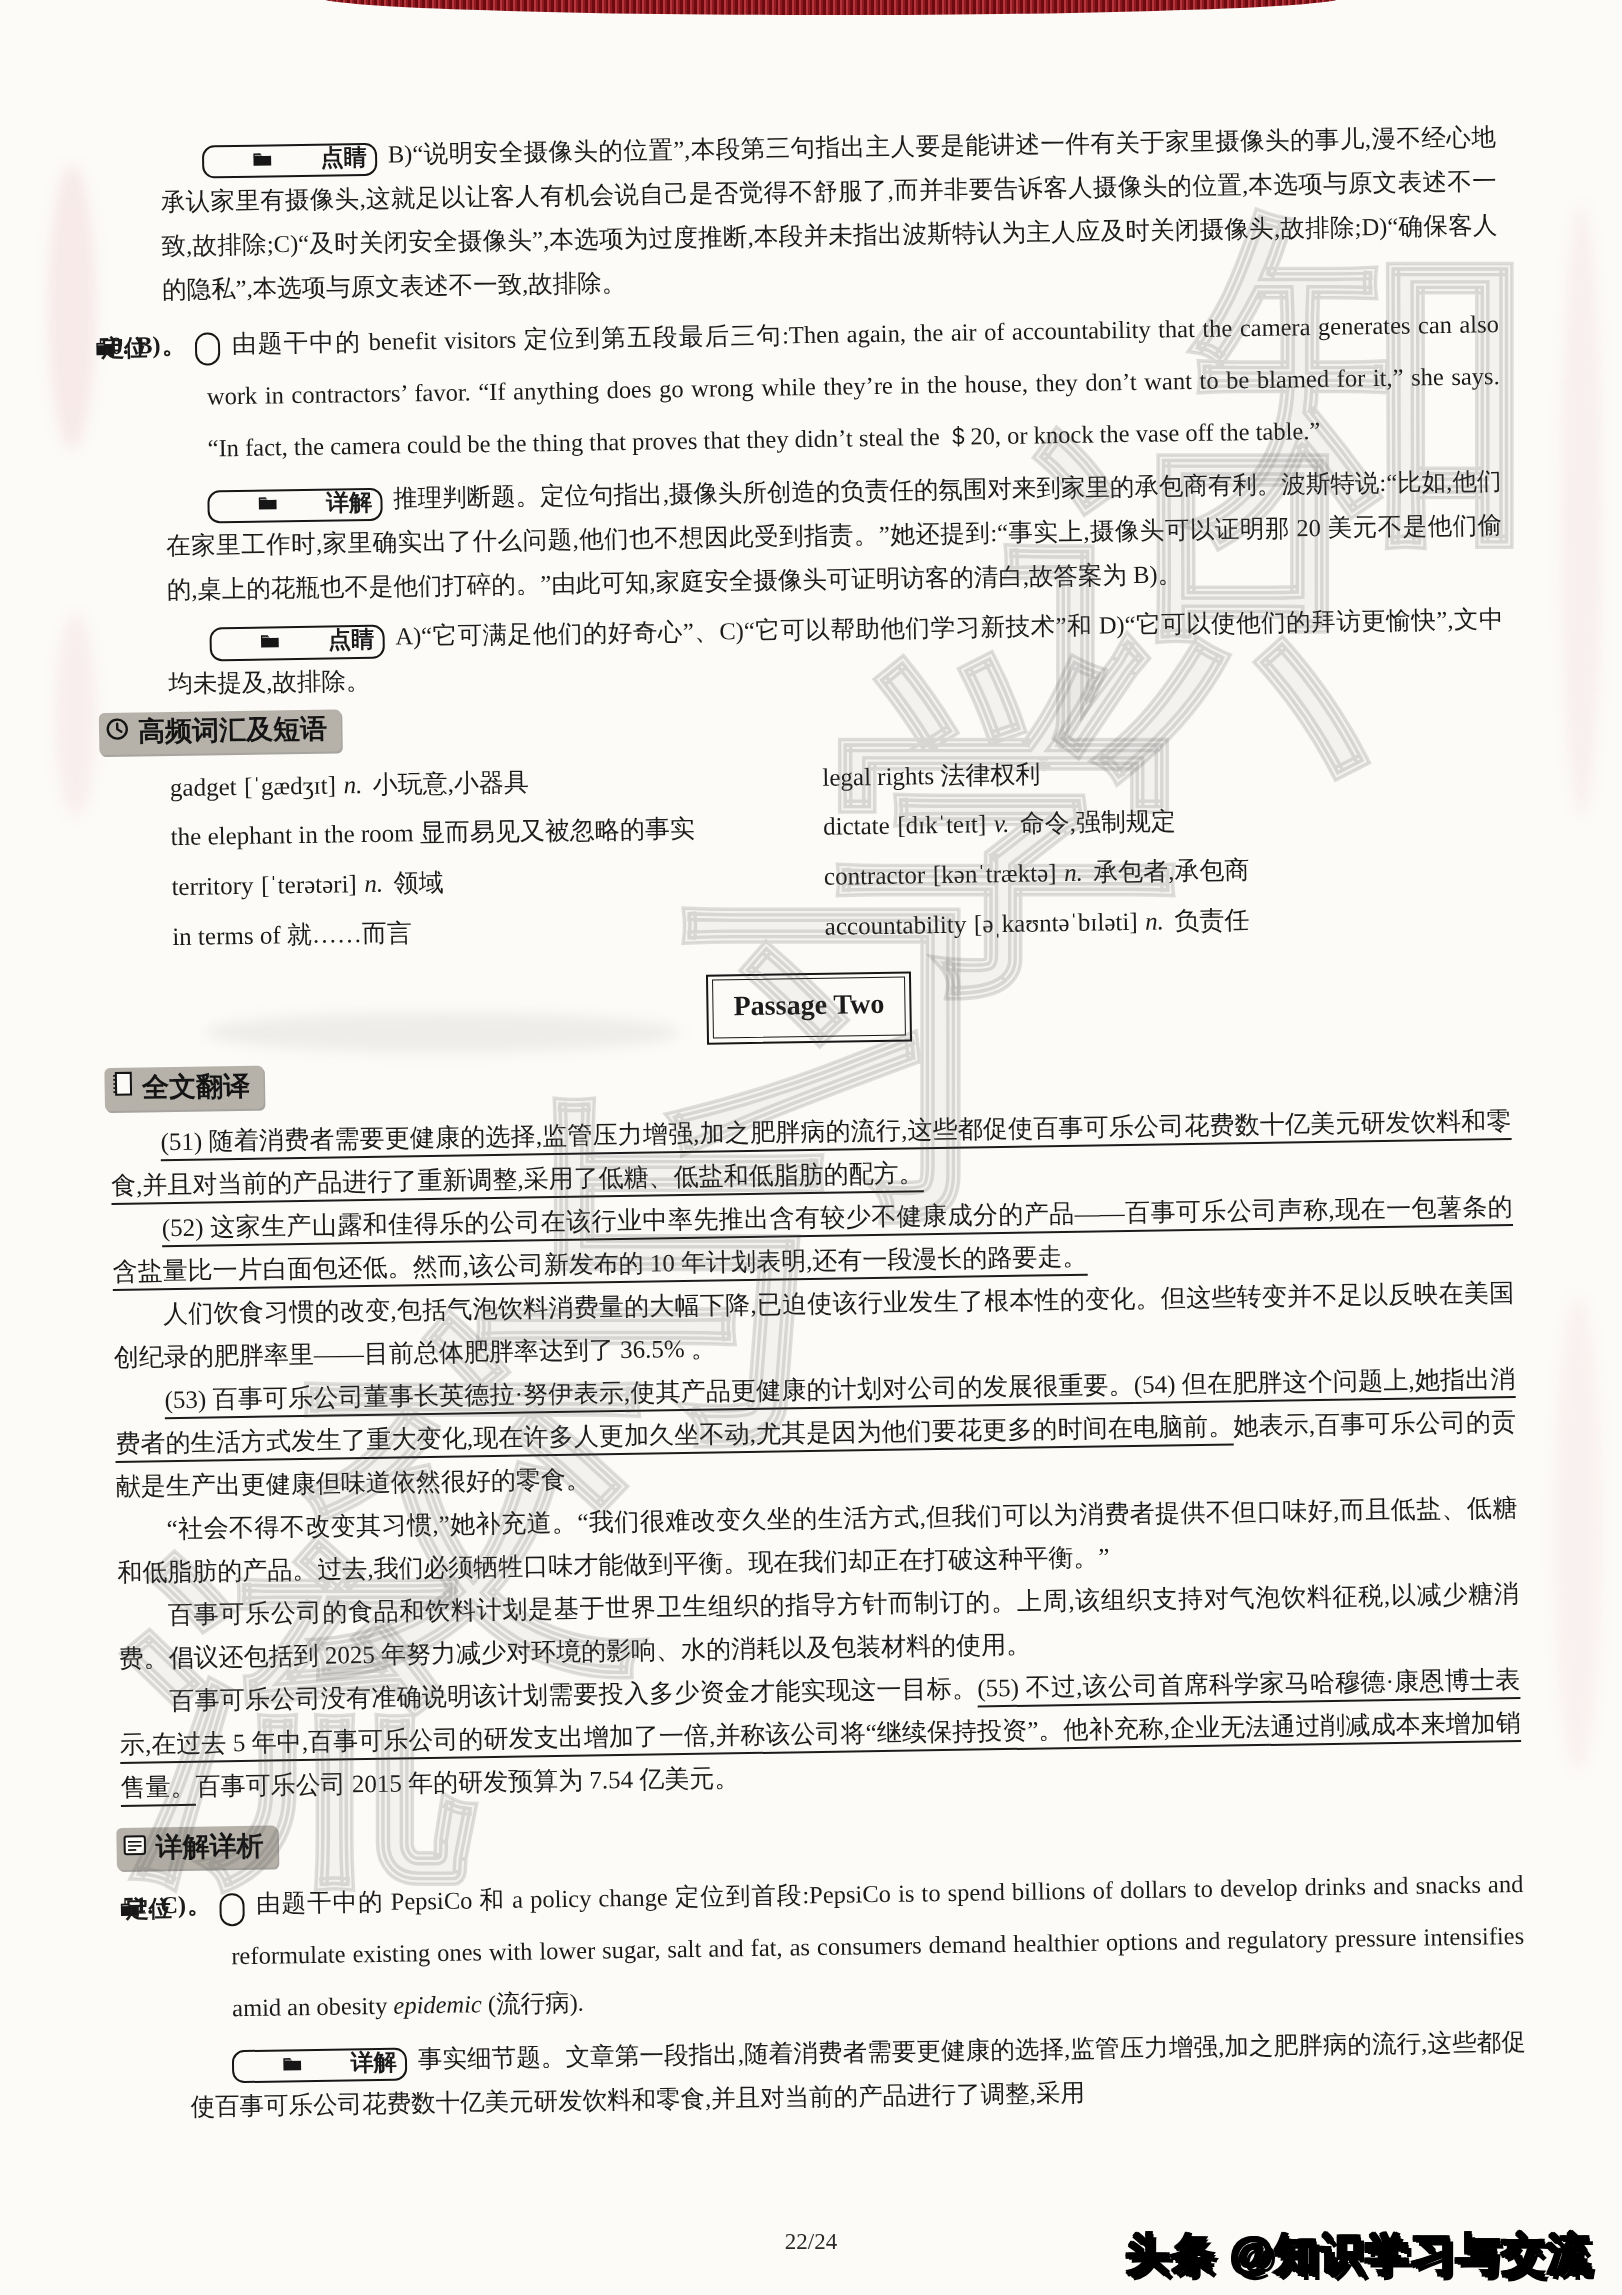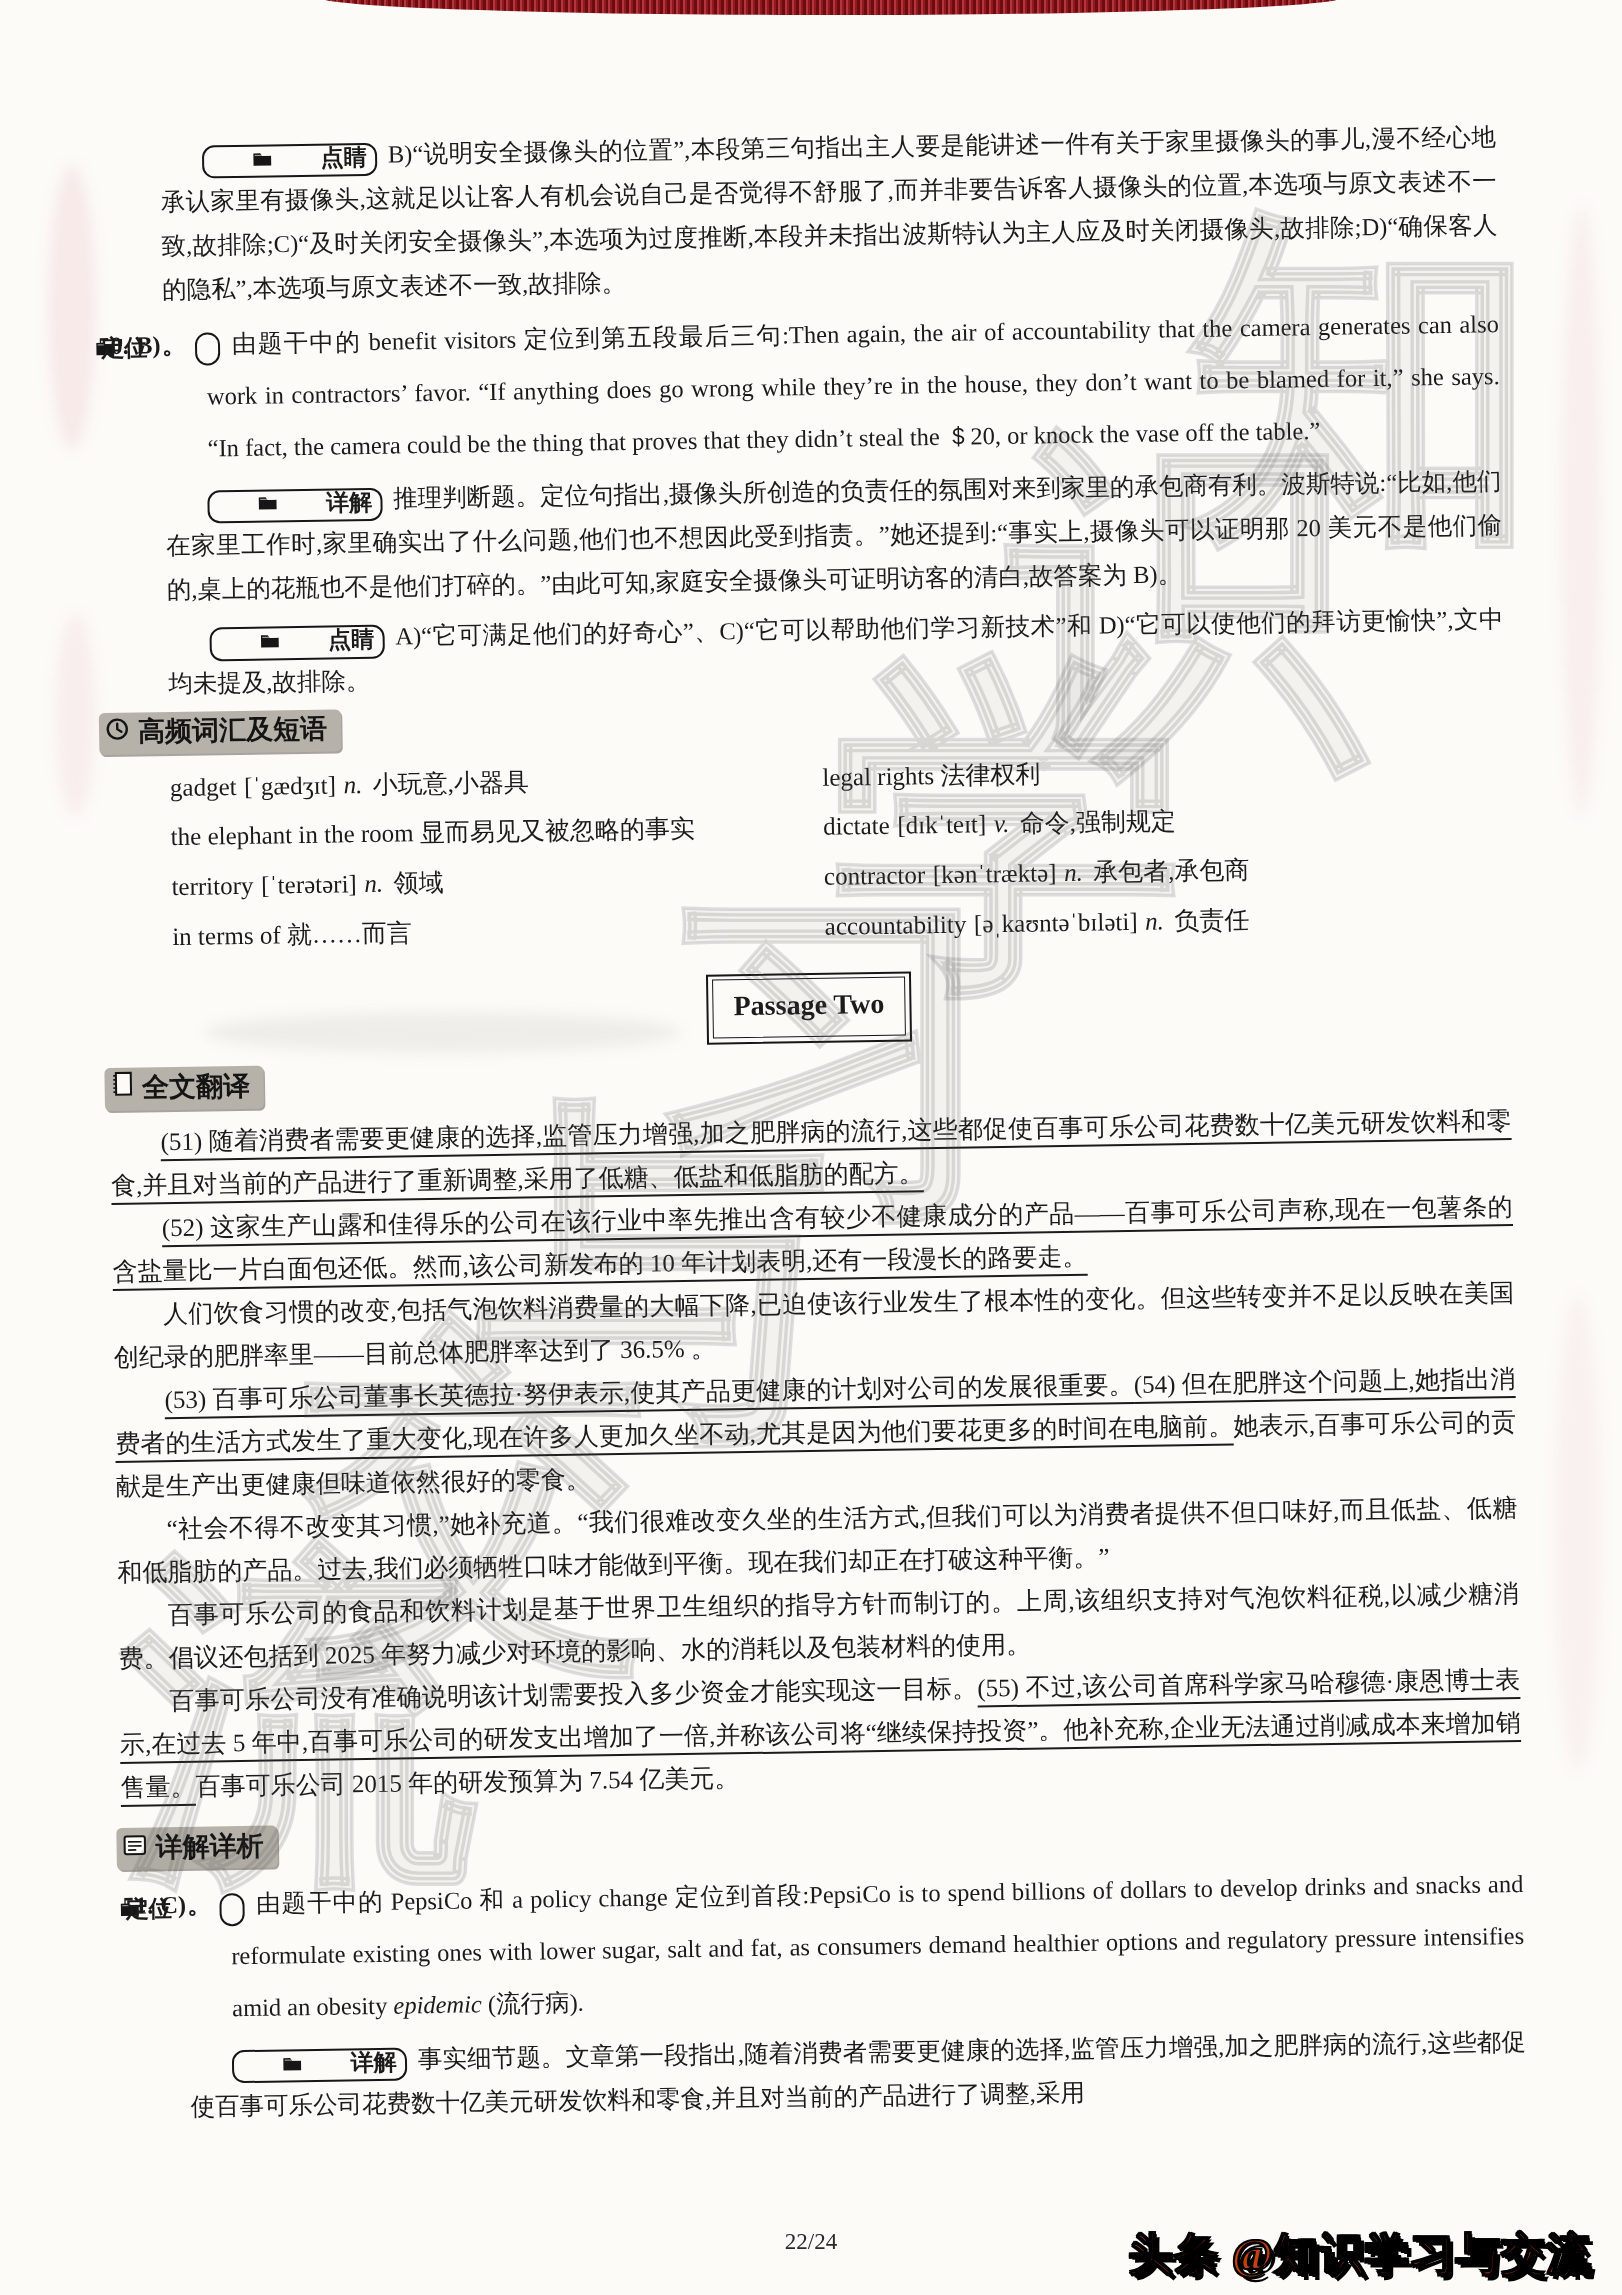--- a/index.html
+++ b/index.html
@@ -58,22 +58,22 @@
 
   
   .t-para{margin:0;text-indent:50px;font-size:25px;line-height:1.72;}
   .useg{text-decoration:underline;text-decoration-thickness:2.4px;text-underline-offset:8.9px;}
 
   
   .pagenum{position:absolute;left:50%;bottom:40px;transform:translateX(-50%);font-size:23px;color:#2a2a2a;z-index:3;margin-top:20px;}
 
   
   .corner-wm{position:absolute;right:30px;bottom:11px;z-index:6;
-    font-family:Liberation Serif, serif;font-weight:900;font-size:44px;letter-spacing:1.4px;
-    color:#c2410c;-webkit-text-stroke:1.7px #000;
+    font-family:Liberation Sans, sans-serif;font-weight:900;font-size:44px;letter-spacing:1.4px;
+    color:#000000;-webkit-text-stroke:1.7px #000;
     text-shadow:4.8px 4.8px 0 #000,2px 2px 0 #000,-1.4px -1.4px 0 #000,1.4px -1.4px 0 #000,-1.4px 1.4px 0 #000;}
 
   
   .center-wm{position:absolute;inset:0;pointer-events:none;z-index:4;}
   .wm-char{position:absolute;font-size:354px;font-weight:bold;line-height:1;
     color:rgba(70,70,70,0.05);-webkit-text-stroke:3.4px rgba(75,75,75,0.17);}
   .wm-0{left:1186px;top:204px;}
   .wm-1{left:1009px;top:428px;}
   .wm-2{left:832px;top:652px;}
   .wm-3{left:654px;top:875px;}

